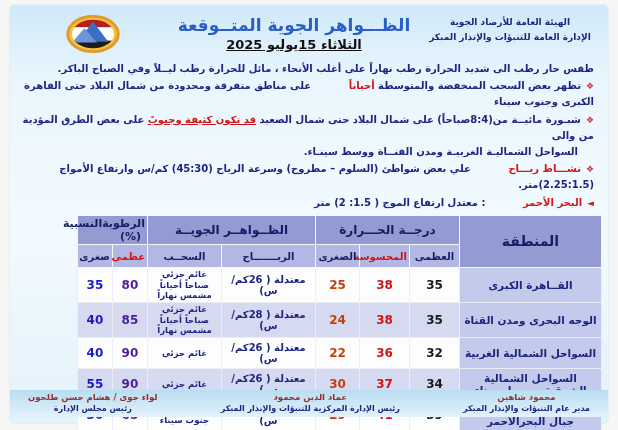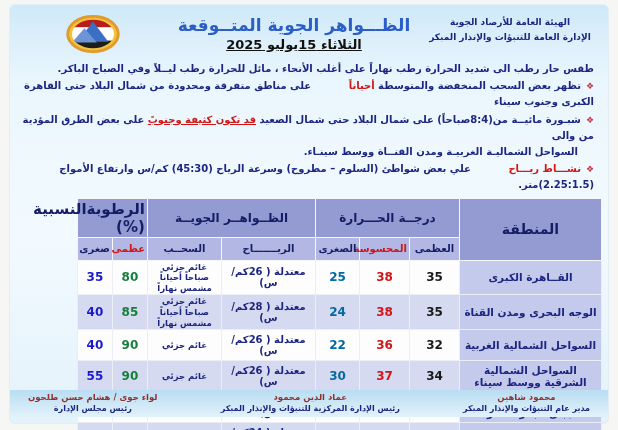--- a/index.html
+++ b/index.html
@@ -29,32 +29,32 @@
   .red-u{color:#d01616;text-decoration:underline;}
   .cont{padding-right:16px;display:block;}
   
   table{border-collapse:collapse;table-layout:fixed;width:524px;margin:4px 6px 0 auto;background:#fdfdfe;}
   col.c-region{width:142px;} col.c-tmax{width:50px;} col.c-tfeel{width:50px;} col.c-tmin{width:44px;}
   col.c-wind{width:94px;} col.c-cloud{width:74px;} col.c-hmax{width:35px;} col.c-hmin{width:35px;}
   th,td{border:1px solid #eceef6;text-align:center;vertical-align:middle;padding:1px 2px;}
   thead th{background:#939bd2;color:#151d66;font-size:12px;font-weight:bold;border-color:#f6f7fb;}
   thead tr.sub th{background:#b2b7e3;font-size:10px;height:20px;}
   thead th.region-h{background:#939bd2;font-size:14px;}
-  thead th.hum-h{font-size:15px;line-height:1.2;padding-left:38px;}
+  thead th.hum-h{font-size:11px;line-height:1.2;padding-left:38px;}
   thead th.red-h{color:#d01616;}
   tbody td{font-size:12px;font-weight:bold;height:28px;}
   tbody td.region{background:#c4caeb;color:#1c2680;font-size:10.5px;}
   tbody tr.alt td{background:#d6daf0;}
   tbody tr.alt td.region{background:#c4caeb;}
   td.tmax{color:#1a1a1a;}
   td.tfeel{color:#d01616;}
-  td.tmin{color:#0369a1;}
+  td.tmin{color:#c2410c;}
   td.wind{color:#1c2680;font-size:10px;}
   td.clouds{color:#1c2680;font-size:8.5px;line-height:1.25;}
-  td.hmax{color:#15803d;}
+  td.hmax{color:#4c1d95;}
   td.hmin{color:#1a1acc;}
   
   .ftr{
     position:absolute;bottom:6px;left:0;width:100%;height:27px;
     background:linear-gradient(180deg,#b9ddf2,#e2f2fb);
     display:flex;align-items:center;justify-content:space-between;
     padding:0 18px;box-sizing:border-box;
   }
   .sig{text-align:center;line-height:1.35;}
   .sig .nm{color:#93302f;font-weight:bold;font-size:8.5px;}
@@ -97,20 +97,23 @@
     <p>
       <span class="bullet">❖</span><span>تظهر بعض السحب المنخفضة والمتوسطة </span><span class="red">أحياناً</span><span> على مناطق متفرقة ومحدودة من شمال البلاد حتى القاهرة الكبرى وجنوب سيناء</span>
     </p>
     <p>
       <span class="bullet">❖</span><span>شبـورة مائيــة من(8:4صباحاً) على شمال البلاد حتى شمال الصعيد </span><span class="red-u">قد تكون كثيفة وجنوبً</span><span> على بعض الطرق المؤدية من والى</span>
       <span class="cont">السواحل الشماليـة الغربيـة ومدن القنــاة ووسط سينـاء.</span>
     </p>
     <p>
       <span class="bullet">❖</span><span class="red">نشـــاط ريـــاح</span><span> علي بعض شواطئ (السلوم – مطروح) وسرعة الرياح (45:30) كم/س وارتفاع الأمواج (2.25:1.5)متر.</span>
     </p>
+    <p>
+      <span class="tri">◄</span><span class="red">البحر الأحمر</span><span> : معتدل    ارتفاع الموج ( 1.5: 2) متر</span>
+    </p>
   </div>
 
   <table>
     <colgroup>
       <col class="c-region">
         <col class="c-tmax">
         <col class="c-tfeel">
         <col class="c-tmin">
       <col class="c-wind">
         <col class="c-cloud">

